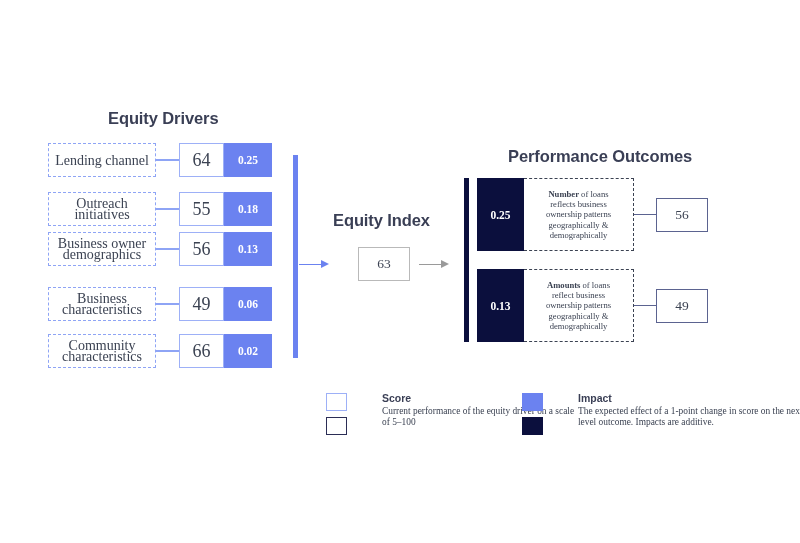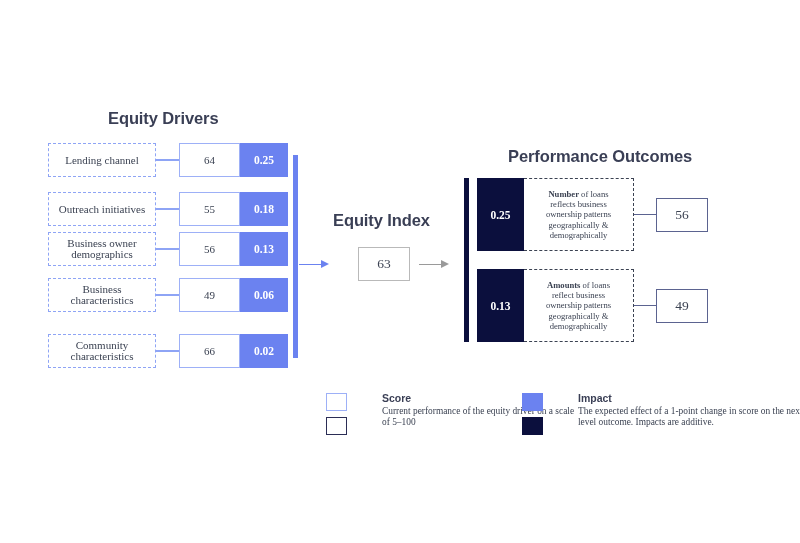--- a/index.html
+++ b/index.html
@@ -45,40 +45,40 @@
   }
   .driver-label {
     width: 108px;
     height: 34px;
     box-sizing: border-box;
     border: 1.4px dashed #8ea4f5;
     display: flex;
     align-items: center;
     justify-content: center;
     text-align: center;
-    font-size: 11px;
+    font-size: 14px;
     line-height: 11px;
     color: #3b4252;
     padding: 0 4px;
   }
   .connector {
     width: 23px;
     height: 1.4px;
     background: #8ea4f5;
   }
   .score-box {
-    width: 61px;
+    width: 45px;
     height: 34px;
     box-sizing: border-box;
     border: 1.6px solid #9db0f7;
     background: #ffffff;
     display: flex;
     align-items: center;
     justify-content: center;
-    font-size: 11px;
+    font-size: 18px;
     color: #3b4252;
     text-align: right;
   }
   .impact-box {
     width: 48px;
     height: 34px;
     box-sizing: border-box;
     background: #6b82f0;
     display: flex;
     align-items: center;
@@ -259,21 +259,21 @@
     <div class="impact-box">0.18</div>
   </div>
 
   <div class="driver-row" style="top:232px">
     <div class="driver-label">Business owner demographics</div>
     <div class="connector"></div>
     <div class="score-box">56</div>
     <div class="impact-box">0.13</div>
   </div>
 
-  <div class="driver-row" style="top:278px">
+  <div class="driver-row" style="top:287px">
     <div class="driver-label">Business characteristics</div>
     <div class="connector"></div>
     <div class="score-box">49</div>
     <div class="impact-box">0.06</div>
   </div>
 
   <div class="driver-row" style="top:334px">
     <div class="driver-label">Community characteristics</div>
     <div class="connector"></div>
     <div class="score-box">66</div>

